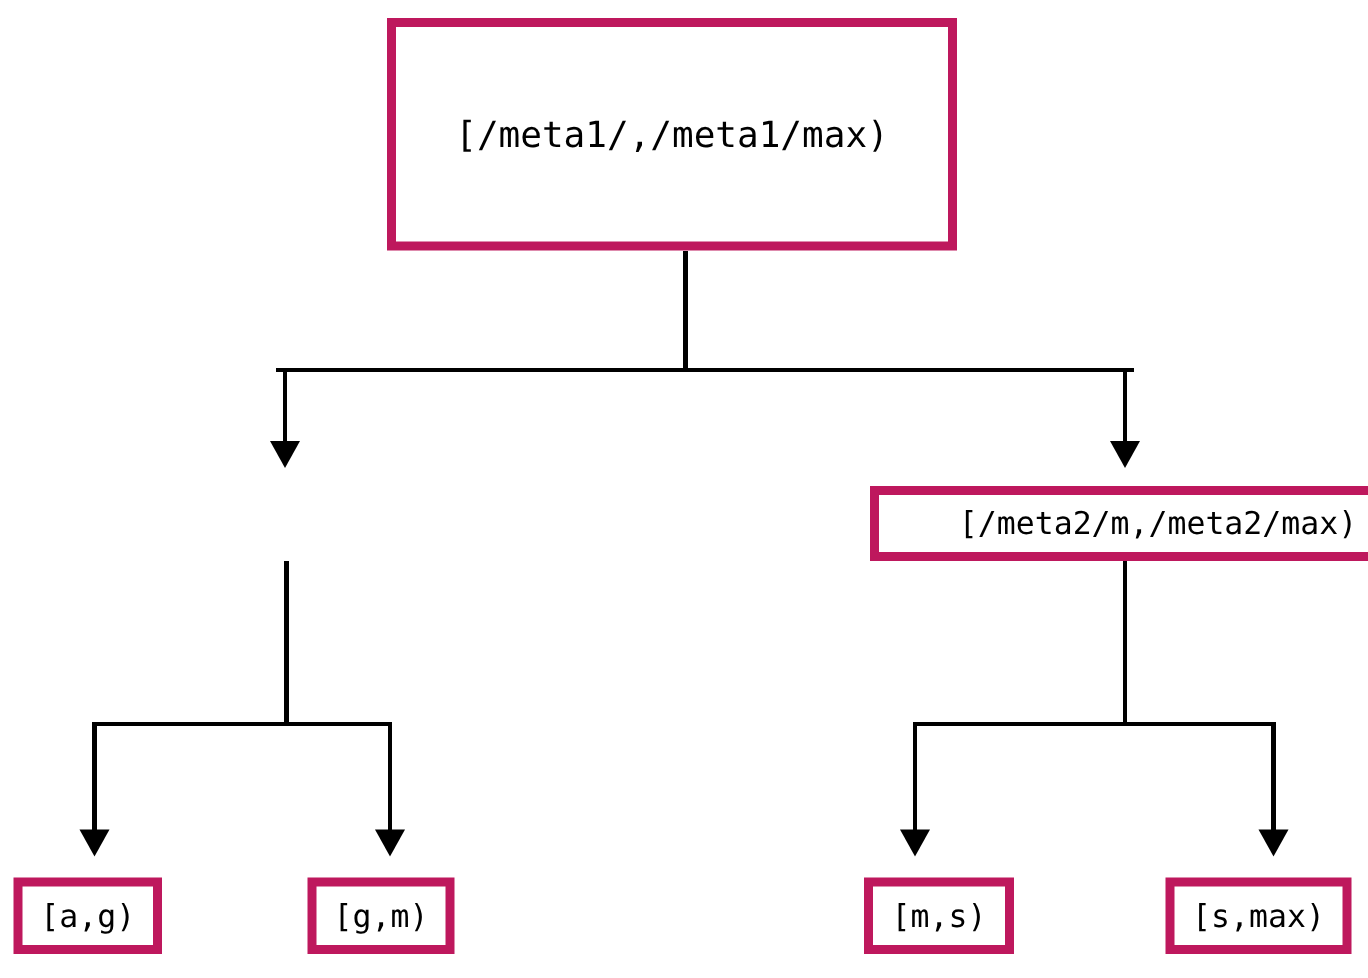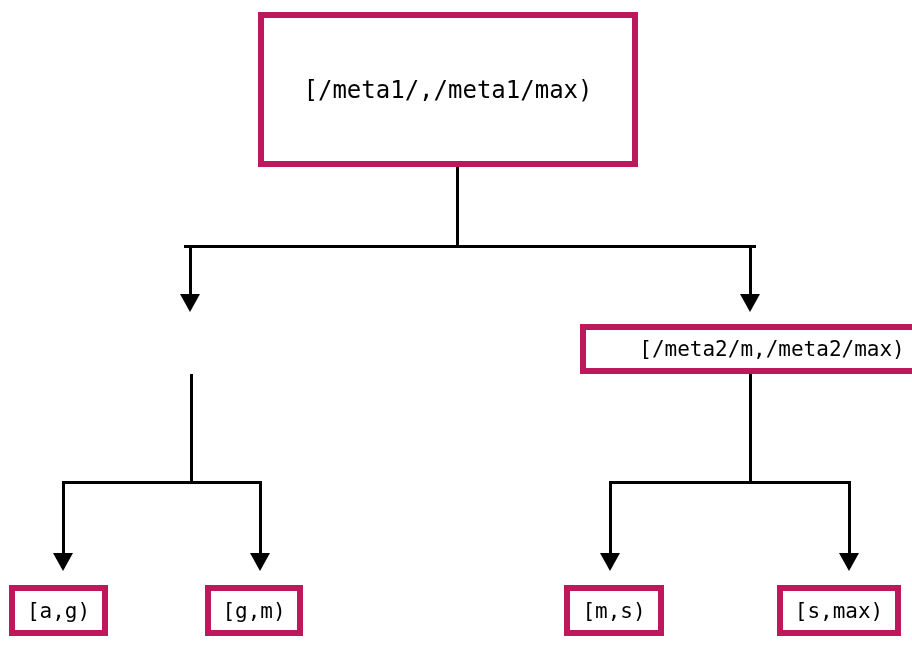--- a/index.html
+++ b/index.html
@@ -70,21 +70,21 @@
   }
   .node.leaf {
     top: 585px;
     height: 51px;
   }
   .node.leaf .node-label {
     font-size: 21px;
   }
   .node.leaf-ag   { left: 9px;   width: 99px; }
   .node.leaf-gm   { left: 205px; width: 98px; }
-  .node.leaf-ms   { left: 564px; width: 100px; }
+  .node.leaf-ms   { left: 576px; width: 100px; }
   .node.leaf-smax { left: 777px; width: 124px; text-align: center; }
 </style>
 </head>
 <body>
 
 <div id="canvas">
 
   <svg id="edges" viewBox="0 0 912 652" width="912" height="652" xmlns="http://www.w3.org/2000/svg">
     <g stroke="#000000" stroke-width="3" fill="none" shape-rendering="crispEdges">
 

